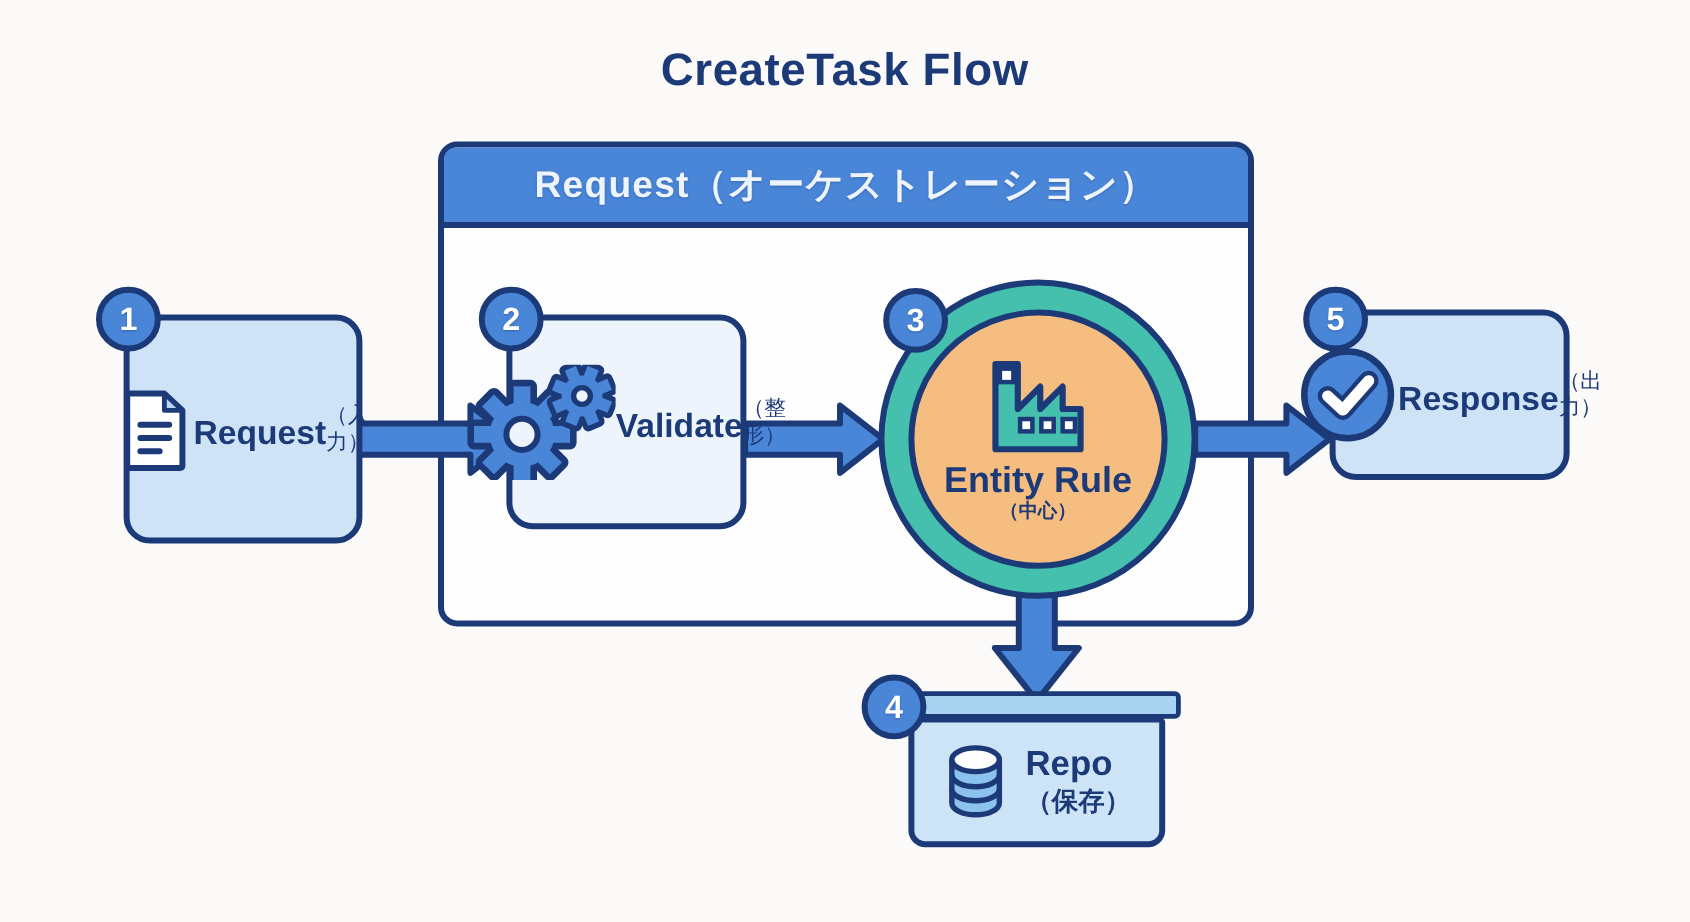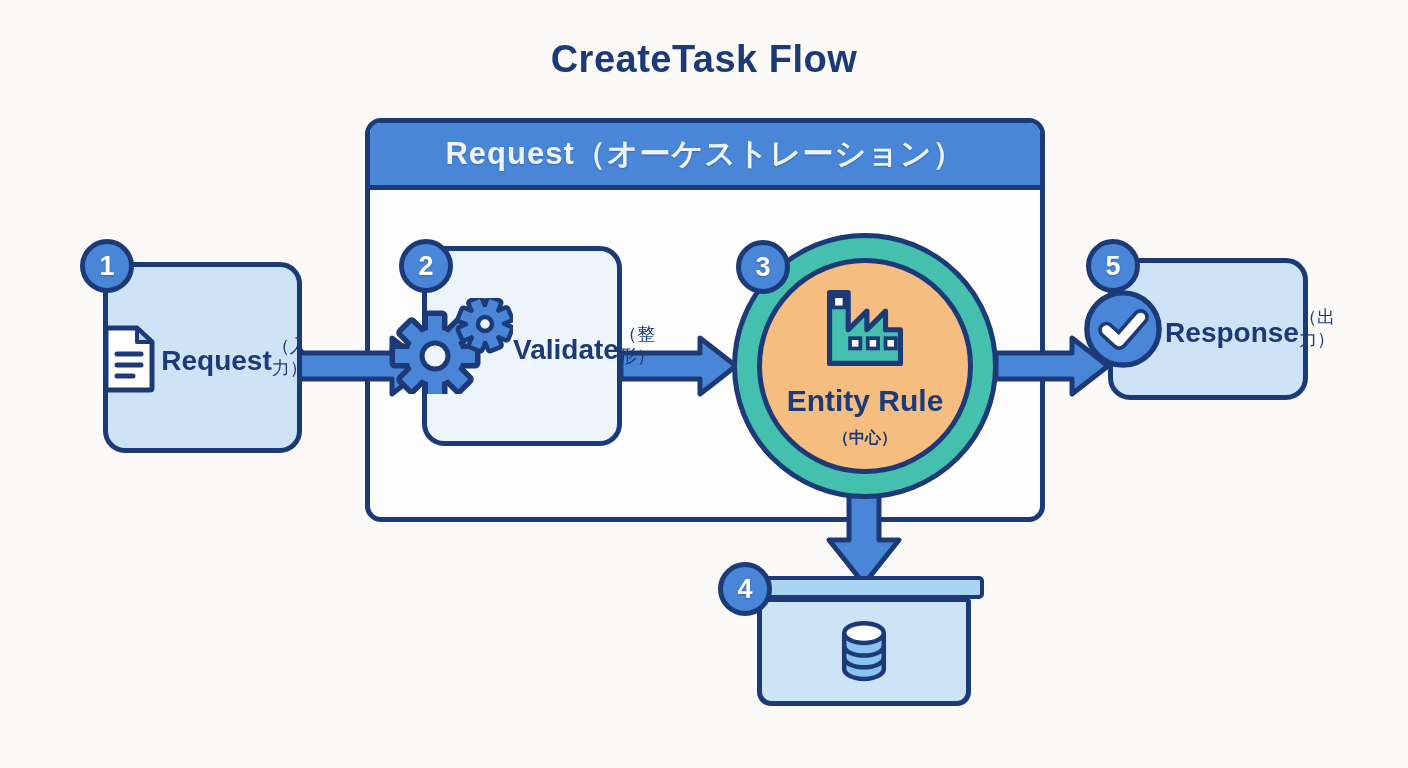--- a/index.html
+++ b/index.html
@@ -80,21 +80,21 @@
     color:var(--c-navy);
     font-size:18px;font-weight:normal;
     line-height:1.2;
   }
   .node-request{
     left:103px;top:262px;width:199px;height:191px;
     background:var(--c-light_blue_fill);
     border-radius:22px;
   }
   .node-validate{
-    left:422px;top:246px;width:200px;height:200px;
+    left:422px;top:262px;width:200px;height:179px;
     background:var(--c-pale_blue_fill);
     border-radius:22px;
   }
   .node-response{
     left:1108px;top:258px;width:200px;height:142px;
     background:var(--c-light_blue_fill);
     border-radius:22px;
   }
   
   .entity-outer{
@@ -105,21 +105,21 @@
     background:var(--c-teal);
     z-index:3;
   }
   .entity-inner{
     position:absolute;left:20px;top:20px;width:216px;height:216px;
     box-sizing:border-box;
     border:5px solid var(--c-navy);
     border-radius:50%;
     background:var(--c-orange);
     display:flex;flex-direction:column;
-    align-items:center;justify-content:center;gap:11px;
+    align-items:center;justify-content:center;
   }
   .entity-inner .label{
     color:var(--c-navy);font-size:30px;font-weight:bold;margin-top:4px;line-height:1.1;
   }
   .entity-inner .sublabel{
     color:var(--c-navy);font-size:16px;font-weight:bold;line-height:1.2;
   }
   
   .repo-lid{
     position:absolute;left:744px;top:576px;width:240px;height:23px;
@@ -261,20 +261,24 @@
   <div class="repo-lid"></div>
   <div class="repo-body">
     <span class="icon-wrap">
       <svg width="54" height="64" viewBox="0 0 60 70">
         <path d="M8,14 v40 a22,11 0 0 0 44,0 v-40" style="fill:var(--c-db_body);stroke:var(--c-navy)" stroke-width="5" stroke-linejoin="round"></path>
         <path d="M8,28 a22,11 0 0 0 44,0" fill="none" style="stroke:var(--c-navy)" stroke-width="5"></path>
         <path d="M8,41 a22,11 0 0 0 44,0" fill="none" style="stroke:var(--c-navy)" stroke-width="5"></path>
         <ellipse cx="30" cy="14" rx="22" ry="11" style="fill:var(--c-white);stroke:var(--c-navy)" stroke-width="5"></ellipse>
       </svg>
     </span>
+    <div class="repo-text">
+      <div class="label">Repo</div>
+      <div class="sublabel">（保存）</div>
+    </div>
   </div>
 
   <div class="node node-response">
     <span class="icon-wrap check-bubble">
       <svg width="84" height="84" viewBox="0 0 86 86">
         <circle cx="43" cy="43" r="37" style="fill:var(--c-blue);stroke:var(--c-navy)" stroke-width="5.5"></circle>
         <path d="M26,44 L39,56 L61,31" fill="none" style="stroke:var(--c-navy)" stroke-width="17" stroke-linecap="round" stroke-linejoin="round"></path>
         <path d="M26,44 L39,56 L61,31" fill="none" style="stroke:var(--c-white)" stroke-width="9.5" stroke-linecap="round" stroke-linejoin="round"></path>
       </svg>
     </span>

